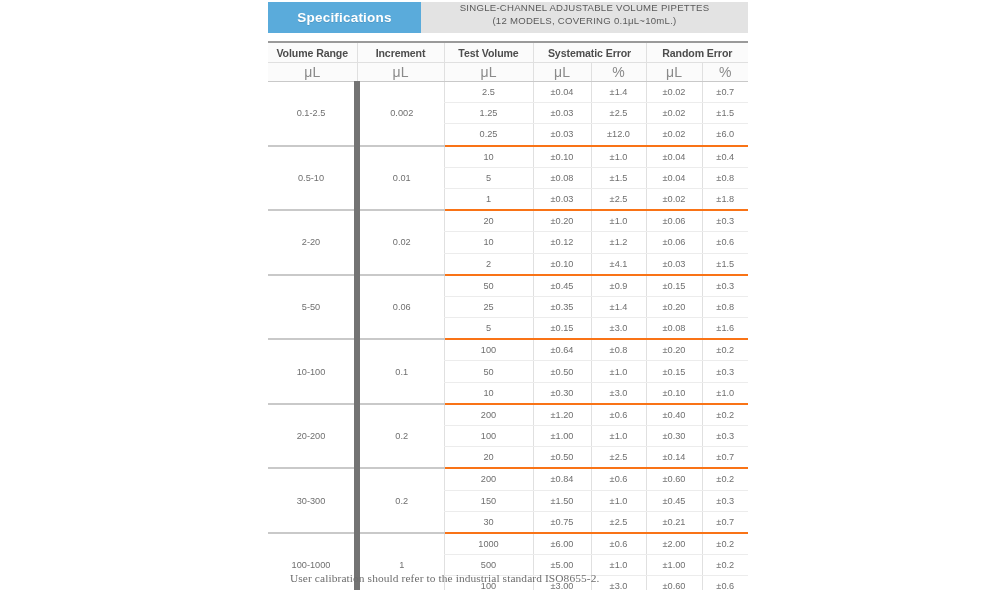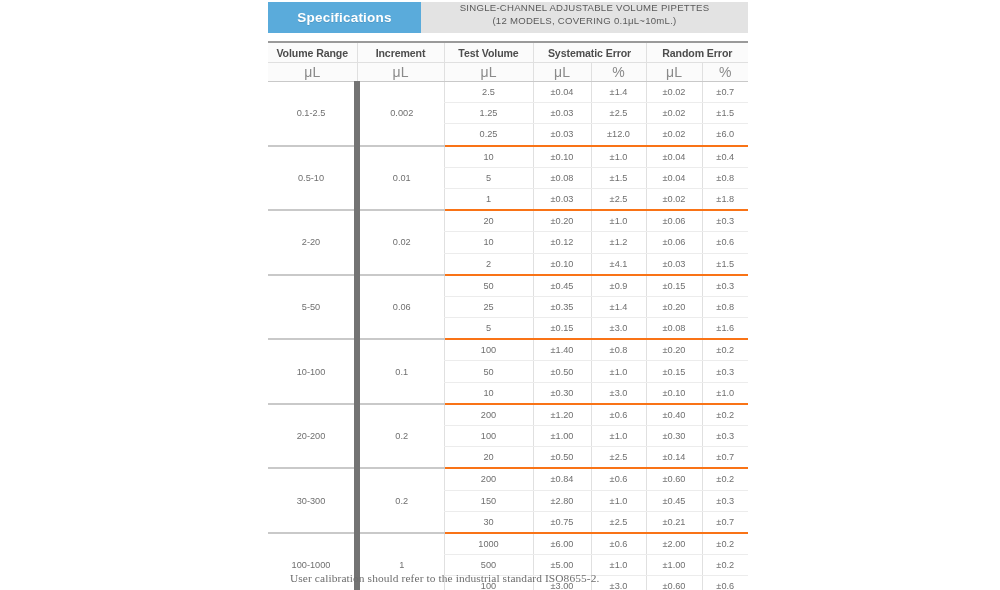--- a/index.html
+++ b/index.html
@@ -265,21 +265,21 @@
           <td class="datacell">5</td>
           <td class="datacell">±0.15</td>
           <td class="datacell">±3.0</td>
           <td class="datacell">±0.08</td>
           <td class="datacell">±1.6</td>
         </tr>
         <tr>
           <td class="rangecell" rowspan="3">10-100</td>
           <td class="inccell" rowspan="3">0.1</td>
           <td class="datacell">100</td>
-          <td class="datacell">±1.40</td>
+          <td class="datacell">±0.64</td>
           <td class="datacell">±0.8</td>
           <td class="datacell">±0.20</td>
           <td class="datacell">±0.2</td>
         </tr>
         <tr>
           <td class="datacell">50</td>
           <td class="datacell">±0.50</td>
           <td class="datacell">±1.0</td>
           <td class="datacell">±0.15</td>
           <td class="datacell">±0.3</td>
@@ -318,21 +318,21 @@
           <td class="rangecell" rowspan="3">30-300</td>
           <td class="inccell" rowspan="3">0.2</td>
           <td class="datacell">200</td>
           <td class="datacell">±0.84</td>
           <td class="datacell">±0.6</td>
           <td class="datacell">±0.60</td>
           <td class="datacell">±0.2</td>
         </tr>
         <tr>
           <td class="datacell">150</td>
-          <td class="datacell">±2.80</td>
+          <td class="datacell">±1.50</td>
           <td class="datacell">±1.0</td>
           <td class="datacell">±0.45</td>
           <td class="datacell">±0.3</td>
         </tr>
         <tr class="grp-last">
           <td class="datacell">30</td>
           <td class="datacell">±0.75</td>
           <td class="datacell">±2.5</td>
           <td class="datacell">±0.21</td>
           <td class="datacell">±0.7</td>

